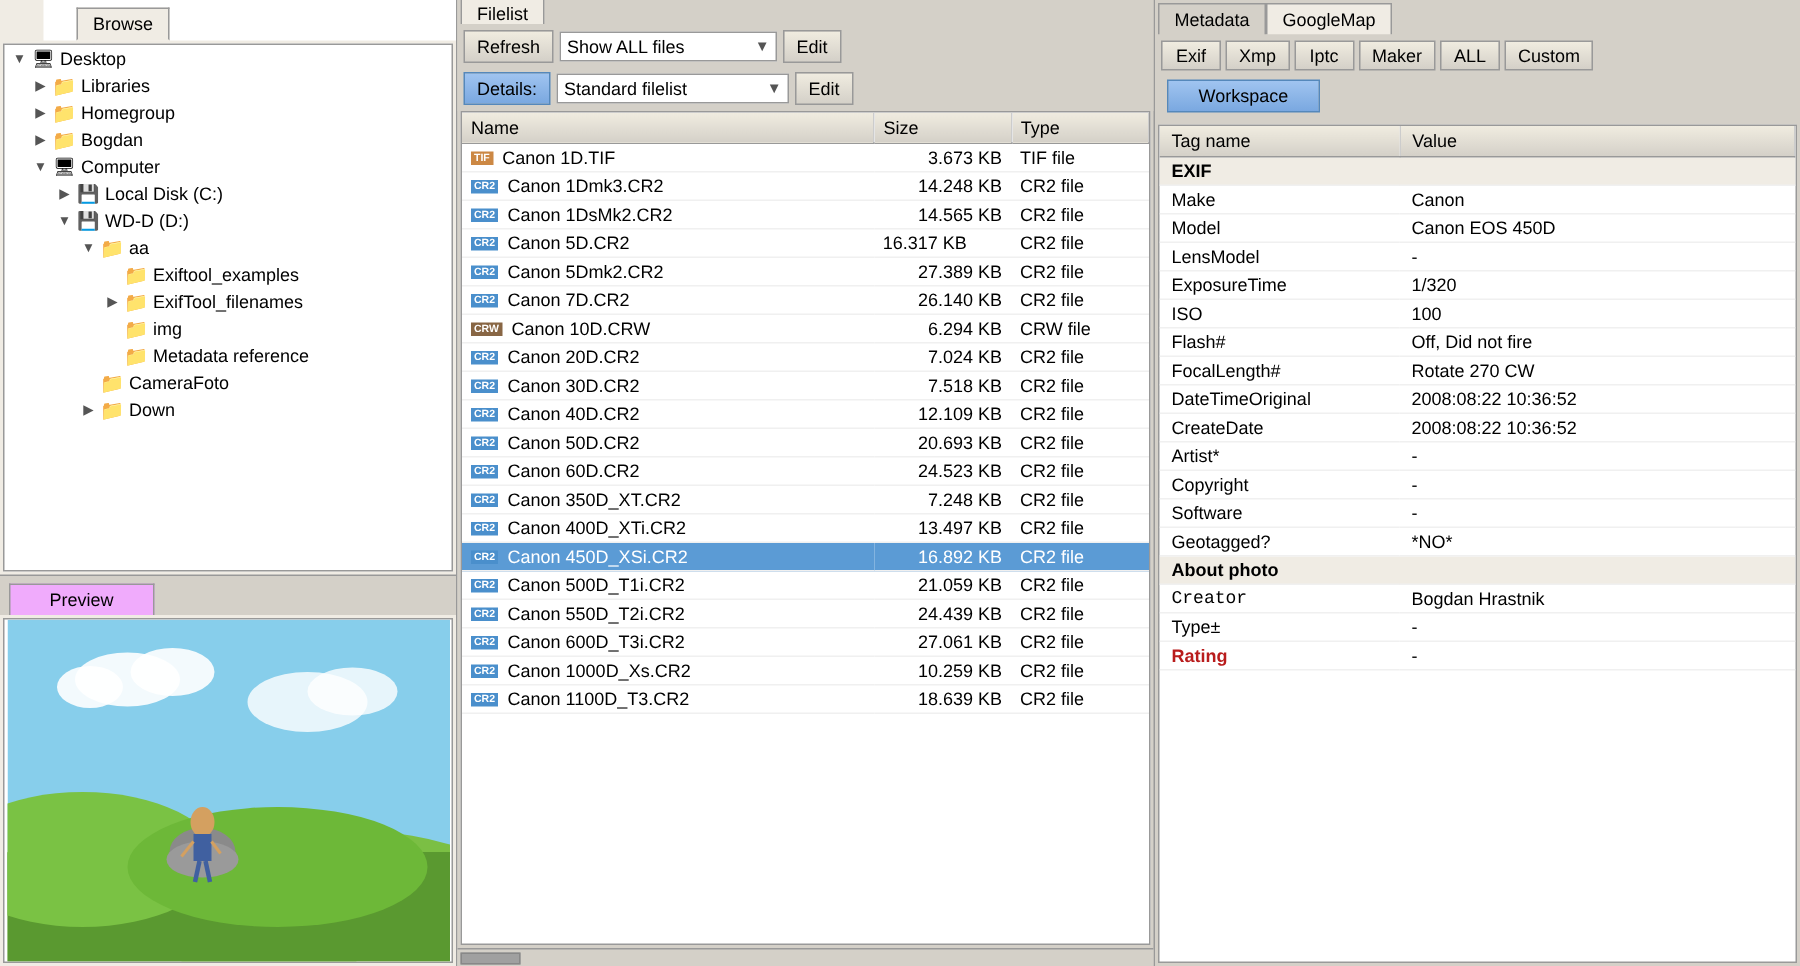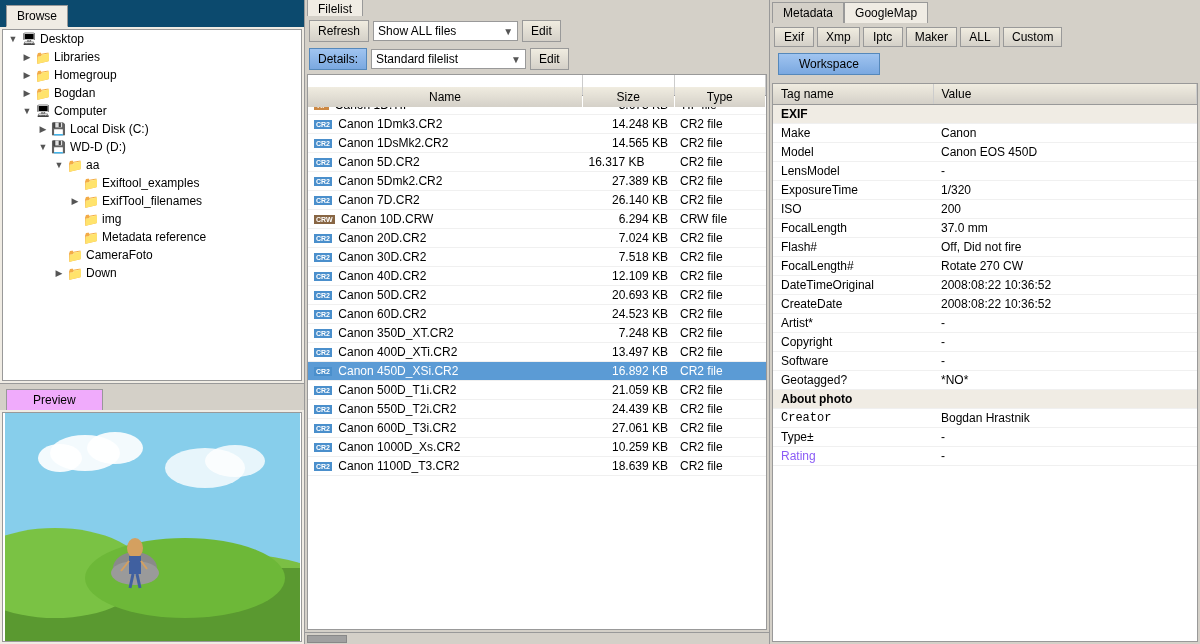--- a/index.html
+++ b/index.html
@@ -35,21 +35,21 @@
     .toolbar-row { display: flex; align-items: center; padding: 4px; gap: 4px; background: #d4d0c8; }
     .btn { background: linear-gradient(to bottom, #f0ece0, #d4d0c8); border: 1px solid #999; padding: 3px 8px; font-size: 12px; cursor: pointer; }
     .btn-blue { background: linear-gradient(to bottom, #a0c4f0, #7aa8e0); border: 1px solid #5588bb; color: #000; padding: 3px 8px; font-size: 12px; cursor: pointer; }
     .dropdown { display: flex; align-items: center; background: white; border: 1px solid #999; padding: 2px 4px; font-size: 12px; cursor: pointer; }
     .dropdown-arrow { margin-left: 4px; font-size: 10px; color: #555; }
     .dropdown-wide { width: 145px; justify-content: space-between; }
     .dropdown-medium { width: 155px; justify-content: space-between; }
     .toolbar-row2 { display: flex; align-items: center; padding: 2px 4px 4px; gap: 4px; background: #d4d0c8; }
     .file-table-container { flex: 1; overflow-y: auto; overflow-x: auto; background: white; border: 1px solid #999; margin: 0 2px 2px; }
     .file-table { width: 100%; border-collapse: collapse; }
-    .file-table th { background: linear-gradient(to bottom, #f0ece0, #d4d0c8); border-bottom: 1px solid #999; border-right: 1px solid #ccc; padding: 3px 6px; text-align: center; font-weight: normal; position: sticky; top: 12px; z-index: 1; }
+    .file-table th { background: linear-gradient(to bottom, #f0ece0, #d4d0c8); border-bottom: 1px solid #999; border-right: 1px solid #ccc; padding: 3px 6px; text-align: left; font-weight: normal; position: sticky; top: 0; z-index: 1; }
     .file-table td { padding: 2px 6px; border-bottom: 1px solid #f0f0f0; white-space: nowrap; }
     .file-table tr.selected { background: #5b9bd5; color: white; }
     .file-table tr.selected td { color: white; }
     .col-name { width: 240px; }
     .col-size { width: 80px; text-align: right; }
     .col-type { width: 80px; }
     .scrollbar-container { height: 12px; background: #d4d0c8; border-top: 1px solid #999; display: flex; align-items: center; padding: 0 2px; }
 
     
     .right-panel { flex: 1; display: flex; flex-direction: column; background: #d4d0c8; }
@@ -68,21 +68,21 @@
     ::-webkit-scrollbar-track { background: #d4d0c8; }
     ::-webkit-scrollbar-thumb { background: #a0a0a0; border: 1px solid #888; }
     ::-webkit-scrollbar-button { background: #d4d0c8; border: 1px solid #888; height: 16px; width: 16px; }
   </style>
 </head>
 <body>
 
 <div class="main-container">
 
   <div class="left-panel">
-    <div style="background:#0c4a6e; padding: 2px 0 0 2px;">
+    <div style="background:#ffffff; padding: 2px 0 0 18px; margin-left: 29px;">
       <span class="panel-tab active">Browse</span>
     </div>
     <div class="tree-container">
 
       <div class="tree-item">
         <span class="tree-expand">▼</span>
         <span class="tree-icon">🖥</span>
         <span class="tree-label">Desktop</span>
       </div>
 
@@ -439,25 +439,21 @@
             <tr>
       <td style="color:#000;">LensModel</td>
       <td style="color:#000;">-</td>
     </tr>
             <tr>
       <td style="color:#000;">ExposureTime</td>
       <td style="color:#000;">1/320</td>
     </tr>
             <tr>
       <td style="color:#000;">ISO</td>
-      <td style="color:#000;">200</td>
-    </tr>
-            <tr>
-      <td style="color:#000;">FocalLength</td>
-      <td style="color:#000;">37.0 mm</td>
+      <td style="color:#000;">100</td>
     </tr>
             <tr>
       <td style="color:#000;">Flash#</td>
       <td style="color:#000;">Off, Did not fire</td>
     </tr>
             <tr>
       <td style="color:#000;">FocalLength#</td>
       <td style="color:#000;">Rotate 270 CW</td>
     </tr>
             <tr>
@@ -489,20 +485,20 @@
             </tr>
             <tr>
       <td style="color:#000;font-family:Liberation Mono, monospace;">Creator</td>
       <td style="color:#000;">Bogdan Hrastnik</td>
     </tr>
             <tr>
       <td style="color:#000;">Type±</td>
       <td style="color:#000;">-</td>
     </tr>
             <tr>
-      <td style="color:#8b5cf6;">Rating</td>
+      <td style="color:#b91c1c;font-weight:bold;">Rating</td>
       <td style="color:#000;">-</td>
     </tr>
           </tbody>
       </table>
     </div>
   </div>
 </div>
 
 </body></html>

